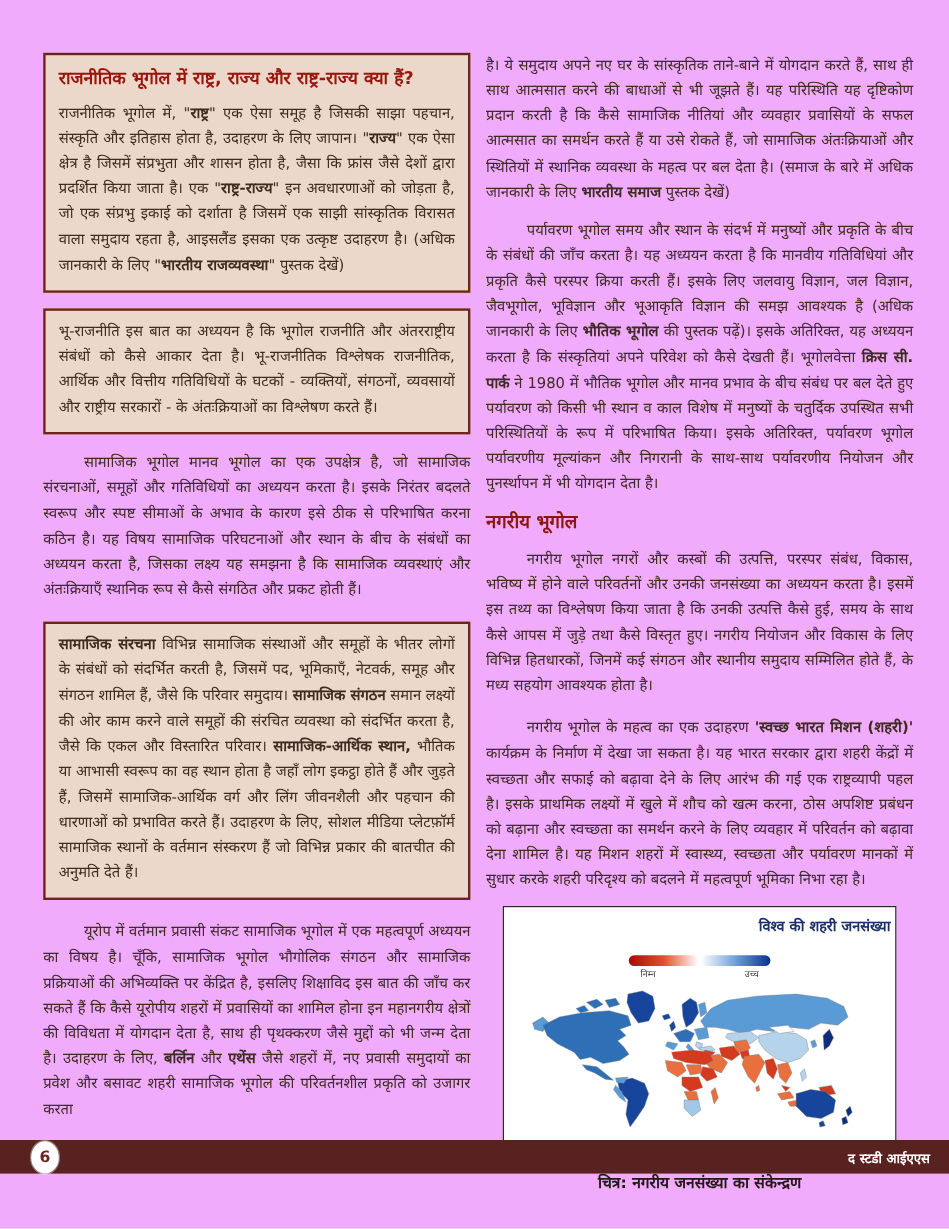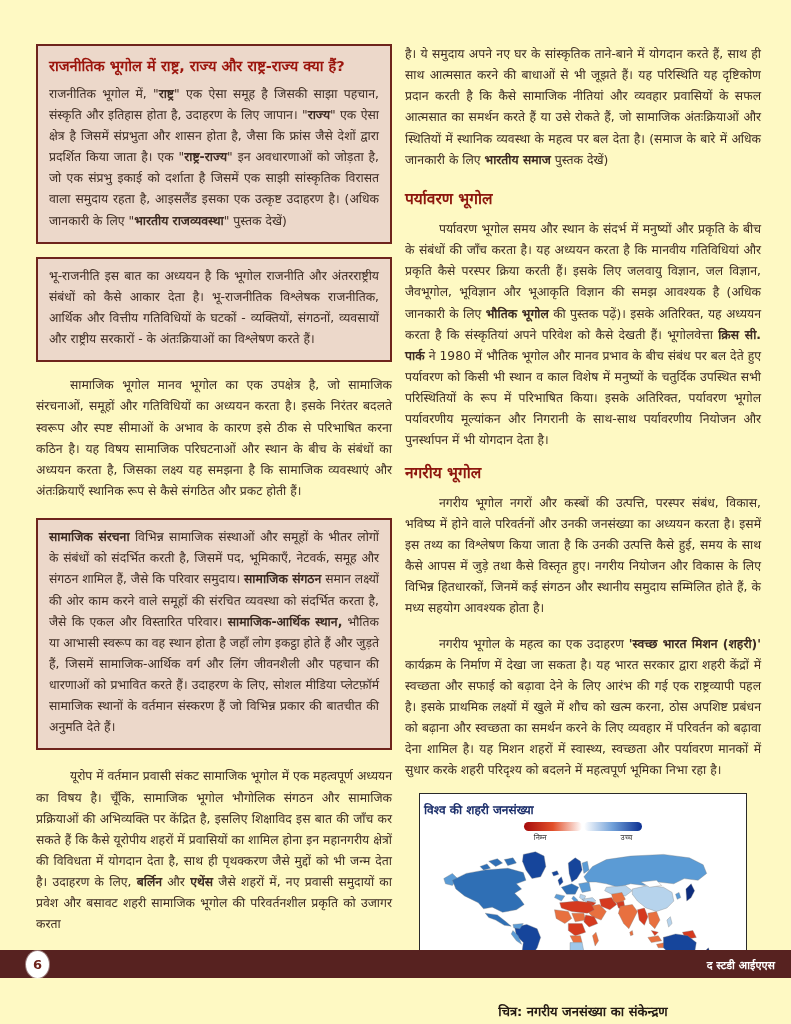--- a/index.html
+++ b/index.html
@@ -1,18 +1,18 @@
 <!DOCTYPE html>
 <html><head>
 <meta charset="utf-8">
 <style>
   html,body { margin:0; padding:0; background:#ffffff; }
   .page {
     position:relative; width:791px; height:1024px; margin:0 auto;
-    background:#fef9c3; overflow:hidden;
+    background:#f0abfc; overflow:hidden;
     font-family:"DejaVu Sans","Liberation Sans",sans-serif;
     color:#3e2c23;
   }
   .cols { display:flex; gap:13px; padding:44px 30px 0 36px; box-sizing:border-box; }
   .col-left { width:356px; flex:none; }
   .col-right { flex:1; min-width:0; }
 
   p.body { font-size:12.3px; line-height:1.72; text-align:justify; margin:0 0 11px; }
   p.indent { text-indent:34px; }
   .b, b { font-weight:bold; }
@@ -25,21 +25,21 @@
   .infobox p.body { margin:0; }
 
   h2.section { color:#8d170e; font-size:15.5px; margin:15px 0 10px; line-height:1.3; }
   .col-right h2.section { margin-top:4px; }
 
   
   .figure-box {
     width:328px; margin:6px auto 0; background:#ffffff;
     border:1.5px solid #2a2a2a; padding:7px 4px 4px; box-sizing:border-box;
   }
-  .fig-title { text-align:left; font-weight:bold; font-size:12px; color:#1c2f6b; margin:0 0 4px; }
+  .fig-title { text-align:right; font-weight:bold; font-size:12px; color:#1c2f6b; margin:0 0 16px; }
   .legend { display:flex; justify-content:center; align-items:flex-start; gap:2px; }
   .legend .bar { width:58px; height:9px; border-radius:5px; }
   .legend .bar.low  { background:linear-gradient(to right,#a50b0b,#e2502a,#ffffff); }
   .legend .bar.high { background:linear-gradient(to right,#ffffff,#6f9fd8,#0b2f91); }
   .legend-labels { display:flex; justify-content:center; gap:74px; font-size:7.5px; color:#333; margin-top:1px; }
   .map-wrap { margin-top:2px; }
   .fig-caption { text-align:center; font-weight:bold; font-size:13px; color:#241a14; margin-top:25px; }
 
   
   .footer {
@@ -80,21 +80,20 @@
         <p class="body"><span class="b">सामाजिक संरचना</span><span> विभिन्न सामाजिक संस्थाओं और समूहों के भीतर लोगों के संबंधों को संदर्भित करती है, जिसमें पद, भूमिकाएँ, नेटवर्क, समूह और संगठन शामिल हैं, जैसे कि परिवार समुदाय। </span><span class="b">सामाजिक संगठन</span><span> समान लक्ष्यों की ओर काम करने वाले समूहों की संरचित व्यवस्था को संदर्भित करता है, जैसे कि एकल और विस्तारित परिवार। </span><span class="b">सामाजिक-आर्थिक स्थान,</span><span> भौतिक या आभासी स्वरूप का वह स्थान होता है जहाँ लोग इकट्ठा होते हैं और जुड़ते हैं, जिसमें सामाजिक-आर्थिक वर्ग और लिंग जीवनशैली और पहचान की धारणाओं को प्रभावित करते हैं। उदाहरण के लिए, सोशल मीडिया प्लेटफ़ॉर्म सामाजिक स्थानों के वर्तमान संस्करण हैं जो विभिन्न प्रकार की बातचीत की अनुमति देते हैं।</span></p>
       </section>
 
       <p class="body indent" style="margin-top:16px"><span>यूरोप में वर्तमान प्रवासी संकट सामाजिक भूगोल में एक महत्वपूर्ण अध्ययन का विषय है। चूँकि, सामाजिक भूगोल भौगोलिक संगठन और सामाजिक प्रक्रियाओं की अभिव्यक्ति पर केंद्रित है, इसलिए शिक्षाविद इस बात की जाँच कर सकते हैं कि कैसे यूरोपीय शहरों में प्रवासियों का शामिल होना इन महानगरीय क्षेत्रों की विविधता में योगदान देता है, साथ ही पृथक्करण जैसे मुद्दों को भी जन्म देता है। उदाहरण के लिए, </span><span class="b">बर्लिन</span><span> और </span><span class="b">एथेंस</span><span> जैसे शहरों में, नए प्रवासी समुदायों का प्रवेश और बसावट शहरी सामाजिक भूगोल की परिवर्तनशील प्रकृति को उजागर करता</span></p>
     </div>
 
     <div class="col-right">
 
       <p class="body"><span>है। ये समुदाय अपने नए घर के सांस्कृतिक ताने-बाने में योगदान करते हैं, साथ ही साथ आत्मसात करने की बाधाओं से भी जूझते हैं। यह परिस्थिति यह दृष्टिकोण प्रदान करती है कि कैसे सामाजिक नीतियां और व्यवहार प्रवासियों के सफल आत्मसात का समर्थन करते हैं या उसे रोकते हैं, जो सामाजिक अंतःक्रियाओं और स्थितियों में स्थानिक व्यवस्था के महत्व पर बल देता है। (समाज के बारे में अधिक जानकारी के लिए </span><span class="b">भारतीय समाज</span><span> पुस्तक देखें)</span></p>
 
-      <h2 class="section" style="margin-top:18px">पर्यावरण भूगोल</h2>
       <p class="body indent"><span>पर्यावरण भूगोल समय और स्थान के संदर्भ में मनुष्यों और प्रकृति के बीच के संबंधों की जाँच करता है। यह अध्ययन करता है कि मानवीय गतिविधियां और प्रकृति कैसे परस्पर क्रिया करती हैं। इसके लिए जलवायु विज्ञान, जल विज्ञान, जैवभूगोल, भूविज्ञान और भूआकृति विज्ञान की समझ आवश्यक है (अधिक जानकारी के लिए </span><span class="b">भौतिक भूगोल</span><span> की पुस्तक पढ़ें)। इसके अतिरिक्त, यह अध्ययन करता है कि संस्कृतियां अपने परिवेश को कैसे देखती हैं। भूगोलवेत्ता </span><span class="b">क्रिस सी. पार्क</span><span> ने 1980 में भौतिक भूगोल और मानव प्रभाव के बीच संबंध पर बल देते हुए पर्यावरण को किसी भी स्थान व काल विशेष में मनुष्यों के चतुर्दिक उपस्थित सभी परिस्थितियों के रूप में परिभाषित किया। इसके अतिरिक्त, पर्यावरण भूगोल पर्यावरणीय मूल्यांकन और निगरानी के साथ-साथ पर्यावरणीय नियोजन और पुनर्स्थापन में भी योगदान देता है।</span></p>
 
       <h2 class="section" style="margin-top:8px">नगरीय भूगोल</h2>
       <p class="body indent"><span>नगरीय भूगोल नगरों और कस्बों की उत्पत्ति, परस्पर संबंध, विकास, भविष्य में होने वाले परिवर्तनों और उनकी जनसंख्या का अध्ययन करता है। इसमें इस तथ्य का विश्लेषण किया जाता है कि उनकी उत्पत्ति कैसे हुई, समय के साथ कैसे आपस में जुड़े तथा कैसे विस्तृत हुए। नगरीय नियोजन और विकास के लिए विभिन्न हितधारकों, जिनमें कई संगठन और स्थानीय समुदाय सम्मिलित होते हैं, के मध्य सहयोग आवश्यक होता है।</span></p>
       <p class="body indent" style="margin-top:14px"><span>नगरीय भूगोल के महत्व का एक उदाहरण </span><span class="b">'स्वच्छ भारत मिशन (शहरी)'</span><span> कार्यक्रम के निर्माण में देखा जा सकता है। यह भारत सरकार द्वारा शहरी केंद्रों में स्वच्छता और सफाई को बढ़ावा देने के लिए आरंभ की गई एक राष्ट्रव्यापी पहल है। इसके प्राथमिक लक्ष्यों में खुले में शौच को खत्म करना, ठोस अपशिष्ट प्रबंधन को बढ़ाना और स्वच्छता का समर्थन करने के लिए व्यवहार में परिवर्तन को बढ़ावा देना शामिल है। यह मिशन शहरों में स्वास्थ्य, स्वच्छता और पर्यावरण मानकों में सुधार करके शहरी परिदृश्य को बदलने में महत्वपूर्ण भूमिका निभा रहा है।</span></p>
 
       <figure class="figure-box" style="margin-top:10px">
         <div class="fig-title">विश्व की शहरी जनसंख्या</div>
         <div class="legend">
           <div class="bar low"></div>

